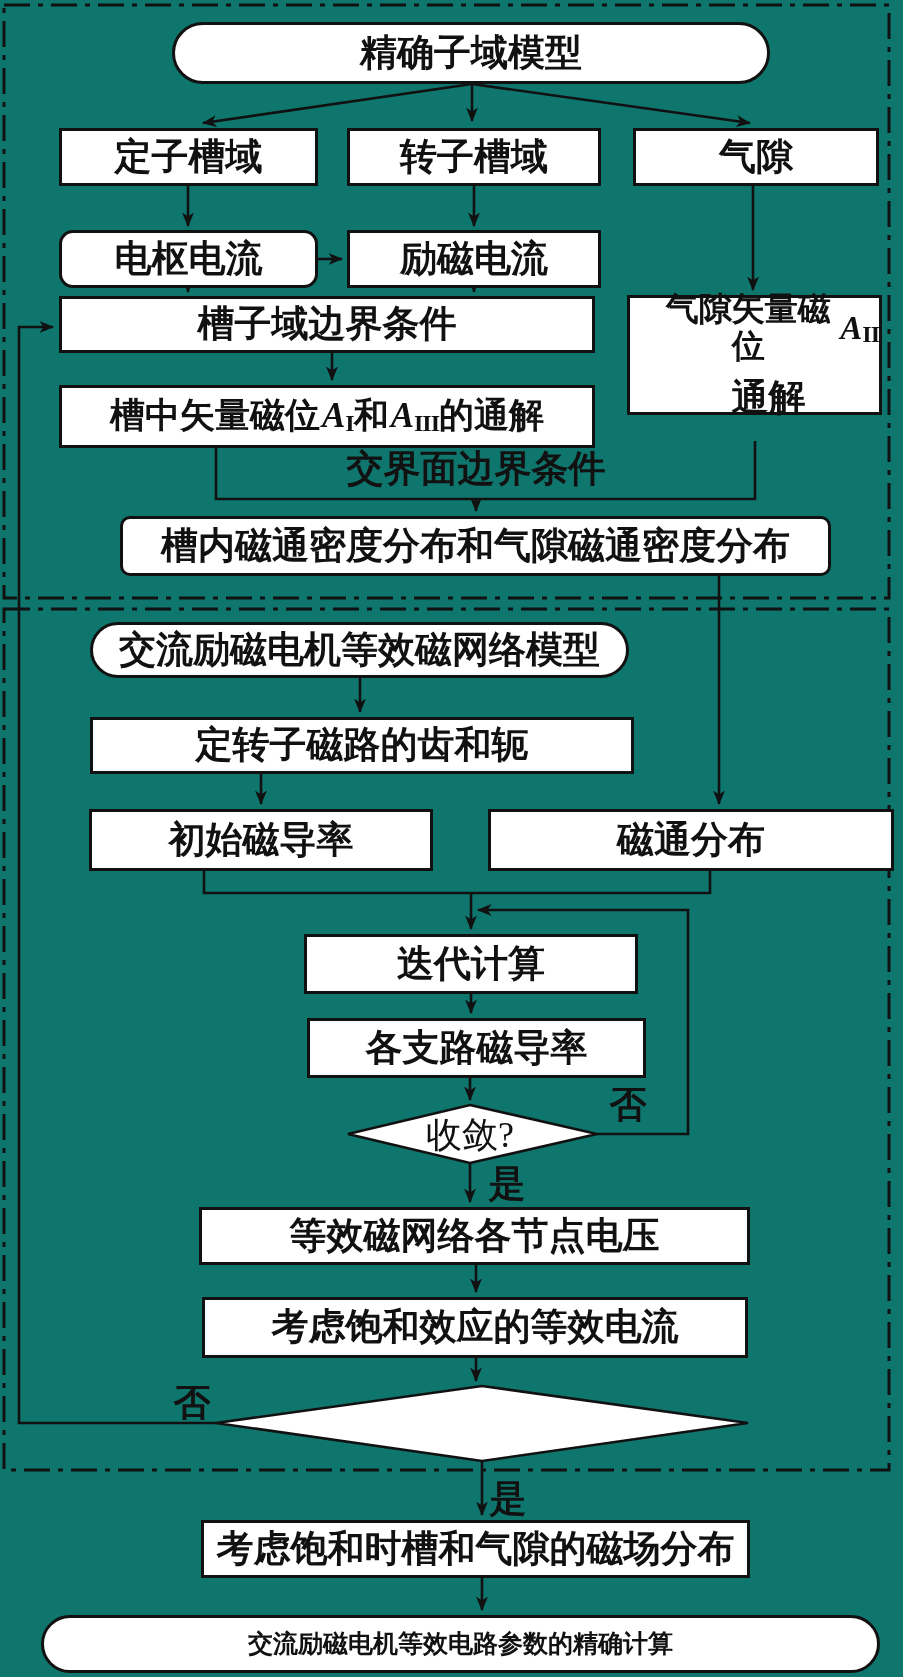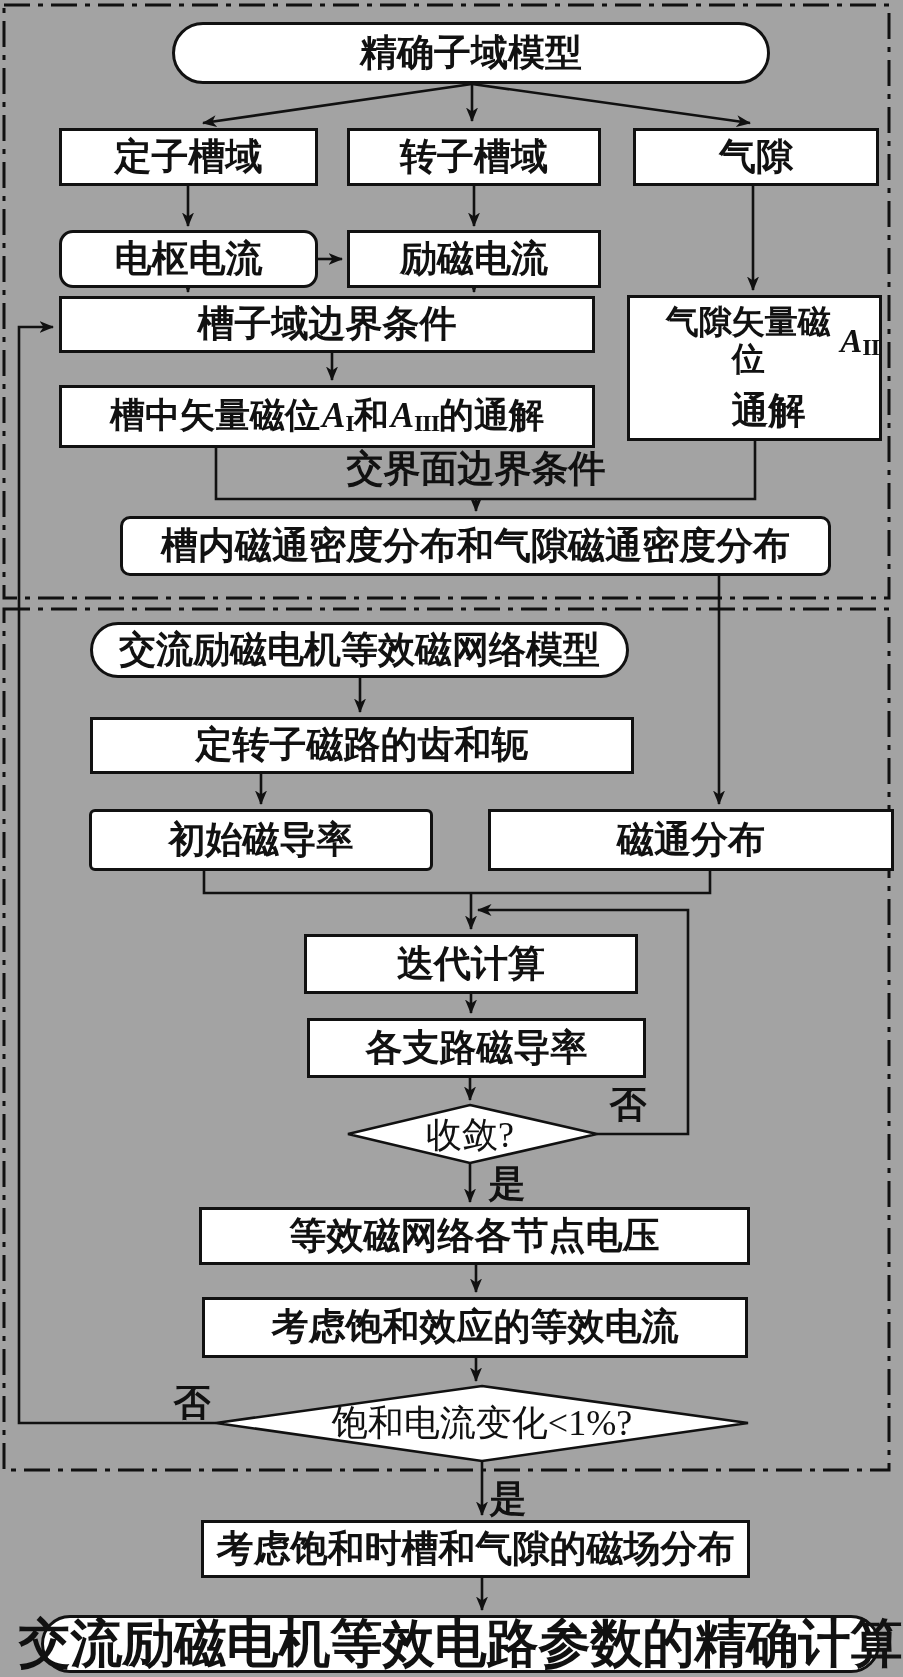--- a/index.html
+++ b/index.html
@@ -1,17 +1,17 @@
 <!DOCTYPE html>
 <html><head>
 <meta charset="utf-8">
 <style>
   html,body{margin:0;padding:0;background:#e8e8e8;}
   .stage{
-    position:relative;width:903px;height:1677px;background:#a3a3a3;
+    position:relative;width:903px;height:1677px;background:#0f766e;
     font-family:"Liberation Serif","DejaVu Serif",serif;
     color:#111;overflow:hidden;
   }
   .wires{position:absolute;left:0;top:0;width:903px;height:1677px;}
   .node{
     position:absolute;box-sizing:border-box;border:3px solid #111;background:#fff;
     display:flex;align-items:center;justify-content:center;
     font-weight:700;font-size:37px;text-align:center;line-height:1.1;
     white-space:nowrap;
   }
@@ -21,21 +21,21 @@
     position:absolute;font-weight:700;font-size:37px;line-height:1;
     display:flex;align-items:center;justify-content:center;white-space:nowrap;
   }
   .dtext{
     position:absolute;font-weight:400;font-size:36px;line-height:1;
     display:flex;align-items:center;justify-content:center;white-space:nowrap;
   }
   .varit{font-style:italic;font-weight:700;padding-left:2px;}
   sub.rn{font-size:24px;font-weight:700;line-height:0;position:relative;bottom:-6px;letter-spacing:-1px;}
   .fs34{font-size:33px;}
-  .fs38{font-size:52px;}
+  .fs38{font-size:25px;}
 </style>
 </head>
 <body>
 
 <div class="stage">
 
   <svg class="wires" viewBox="0 0 903 1677" xmlns="http://www.w3.org/2000/svg">
     <defs>
       <marker id="arr" markerWidth="15" markerHeight="13" refX="13.5" refY="6" orient="auto" markerUnits="userSpaceOnUse">
         <path d="M0,0 L14.5,6 L0,12 L4,6 Z" fill="#111"></path>
@@ -116,21 +116,21 @@
   <div class="node" style="left:59px;top:385px;width:536px;height:63px;font-size:35px;">
     <span>槽中矢量磁位</span>
       <span class="varit">A</span>
       <sub class="rn">I</sub>
       <span>和</span>
       <span class="varit">A</span>
       <sub class="rn">III</sub>
       <span>的通解</span>
   </div>
 
-  <div class="node multiline" style="left:627px;top:295px;width:255px;height:146px;padding-left:28px;">
+  <div class="node multiline" style="left:627px;top:295px;width:255px;height:120px;padding-left:28px;">
     <div class="fs34" style="display:flex;align-items:center;">
       <span>气隙矢量磁位</span>
         <span class="varit">A</span>
         <sub class="rn">II</sub>
     </div>
     <div style="margin-top:14px;">通解</div>
   </div>
 
   <div class="lbl" style="left:348px;top:449px;width:256px;height:38px;">交界面边界条件</div>
 
@@ -139,21 +139,21 @@
   </div>
 
   <div class="node rounded" style="left:90px;top:622px;width:539px;height:56px;">
     <span>交流励磁电机等效磁网络模型</span>
   </div>
 
   <div class="node" style="left:90px;top:717px;width:544px;height:57px;">
     <span>定转子磁路的齿和轭</span>
   </div>
 
-  <div class="node" style="left:89px;top:809px;width:344px;height:62px;border-radius:6px;">
+  <div class="node" style="left:89px;top:809px;width:344px;height:62px;">
     <span>初始磁导率</span>
   </div>
   <div class="node" style="left:488px;top:809px;width:406px;height:62px;">
     <span>磁通分布</span>
   </div>
 
   <div class="node" style="left:304px;top:934px;width:334px;height:60px;">
     <span>迭代计算</span>
   </div>
 
@@ -166,21 +166,20 @@
   <div class="lbl" style="left:485px;top:1162px;width:44px;height:42px;">是</div>
 
   <div class="node" style="left:199px;top:1207px;width:551px;height:58px;">
     <span>等效磁网络各节点电压</span>
   </div>
 
   <div class="node" style="left:202px;top:1297px;width:546px;height:61px;">
     <span>考虑饱和效应的等效电流</span>
   </div>
 
-  <div class="dtext" style="left:282px;top:1404px;width:400px;height:38px;">饱和电流变化&lt;1%?</div>
   <div class="lbl" style="left:170px;top:1381px;width:44px;height:42px;">否</div>
   <div class="lbl" style="left:486px;top:1477px;width:44px;height:42px;">是</div>
 
   <div class="node" style="left:201px;top:1520px;width:549px;height:58px;">
     <span>考虑饱和时槽和气隙的磁场分布</span>
   </div>
 
   <div class="node rounded fs38" style="left:41px;top:1615px;width:839px;height:58px;">
     <span>交流励磁电机等效电路参数的精确计算</span>
   </div>

